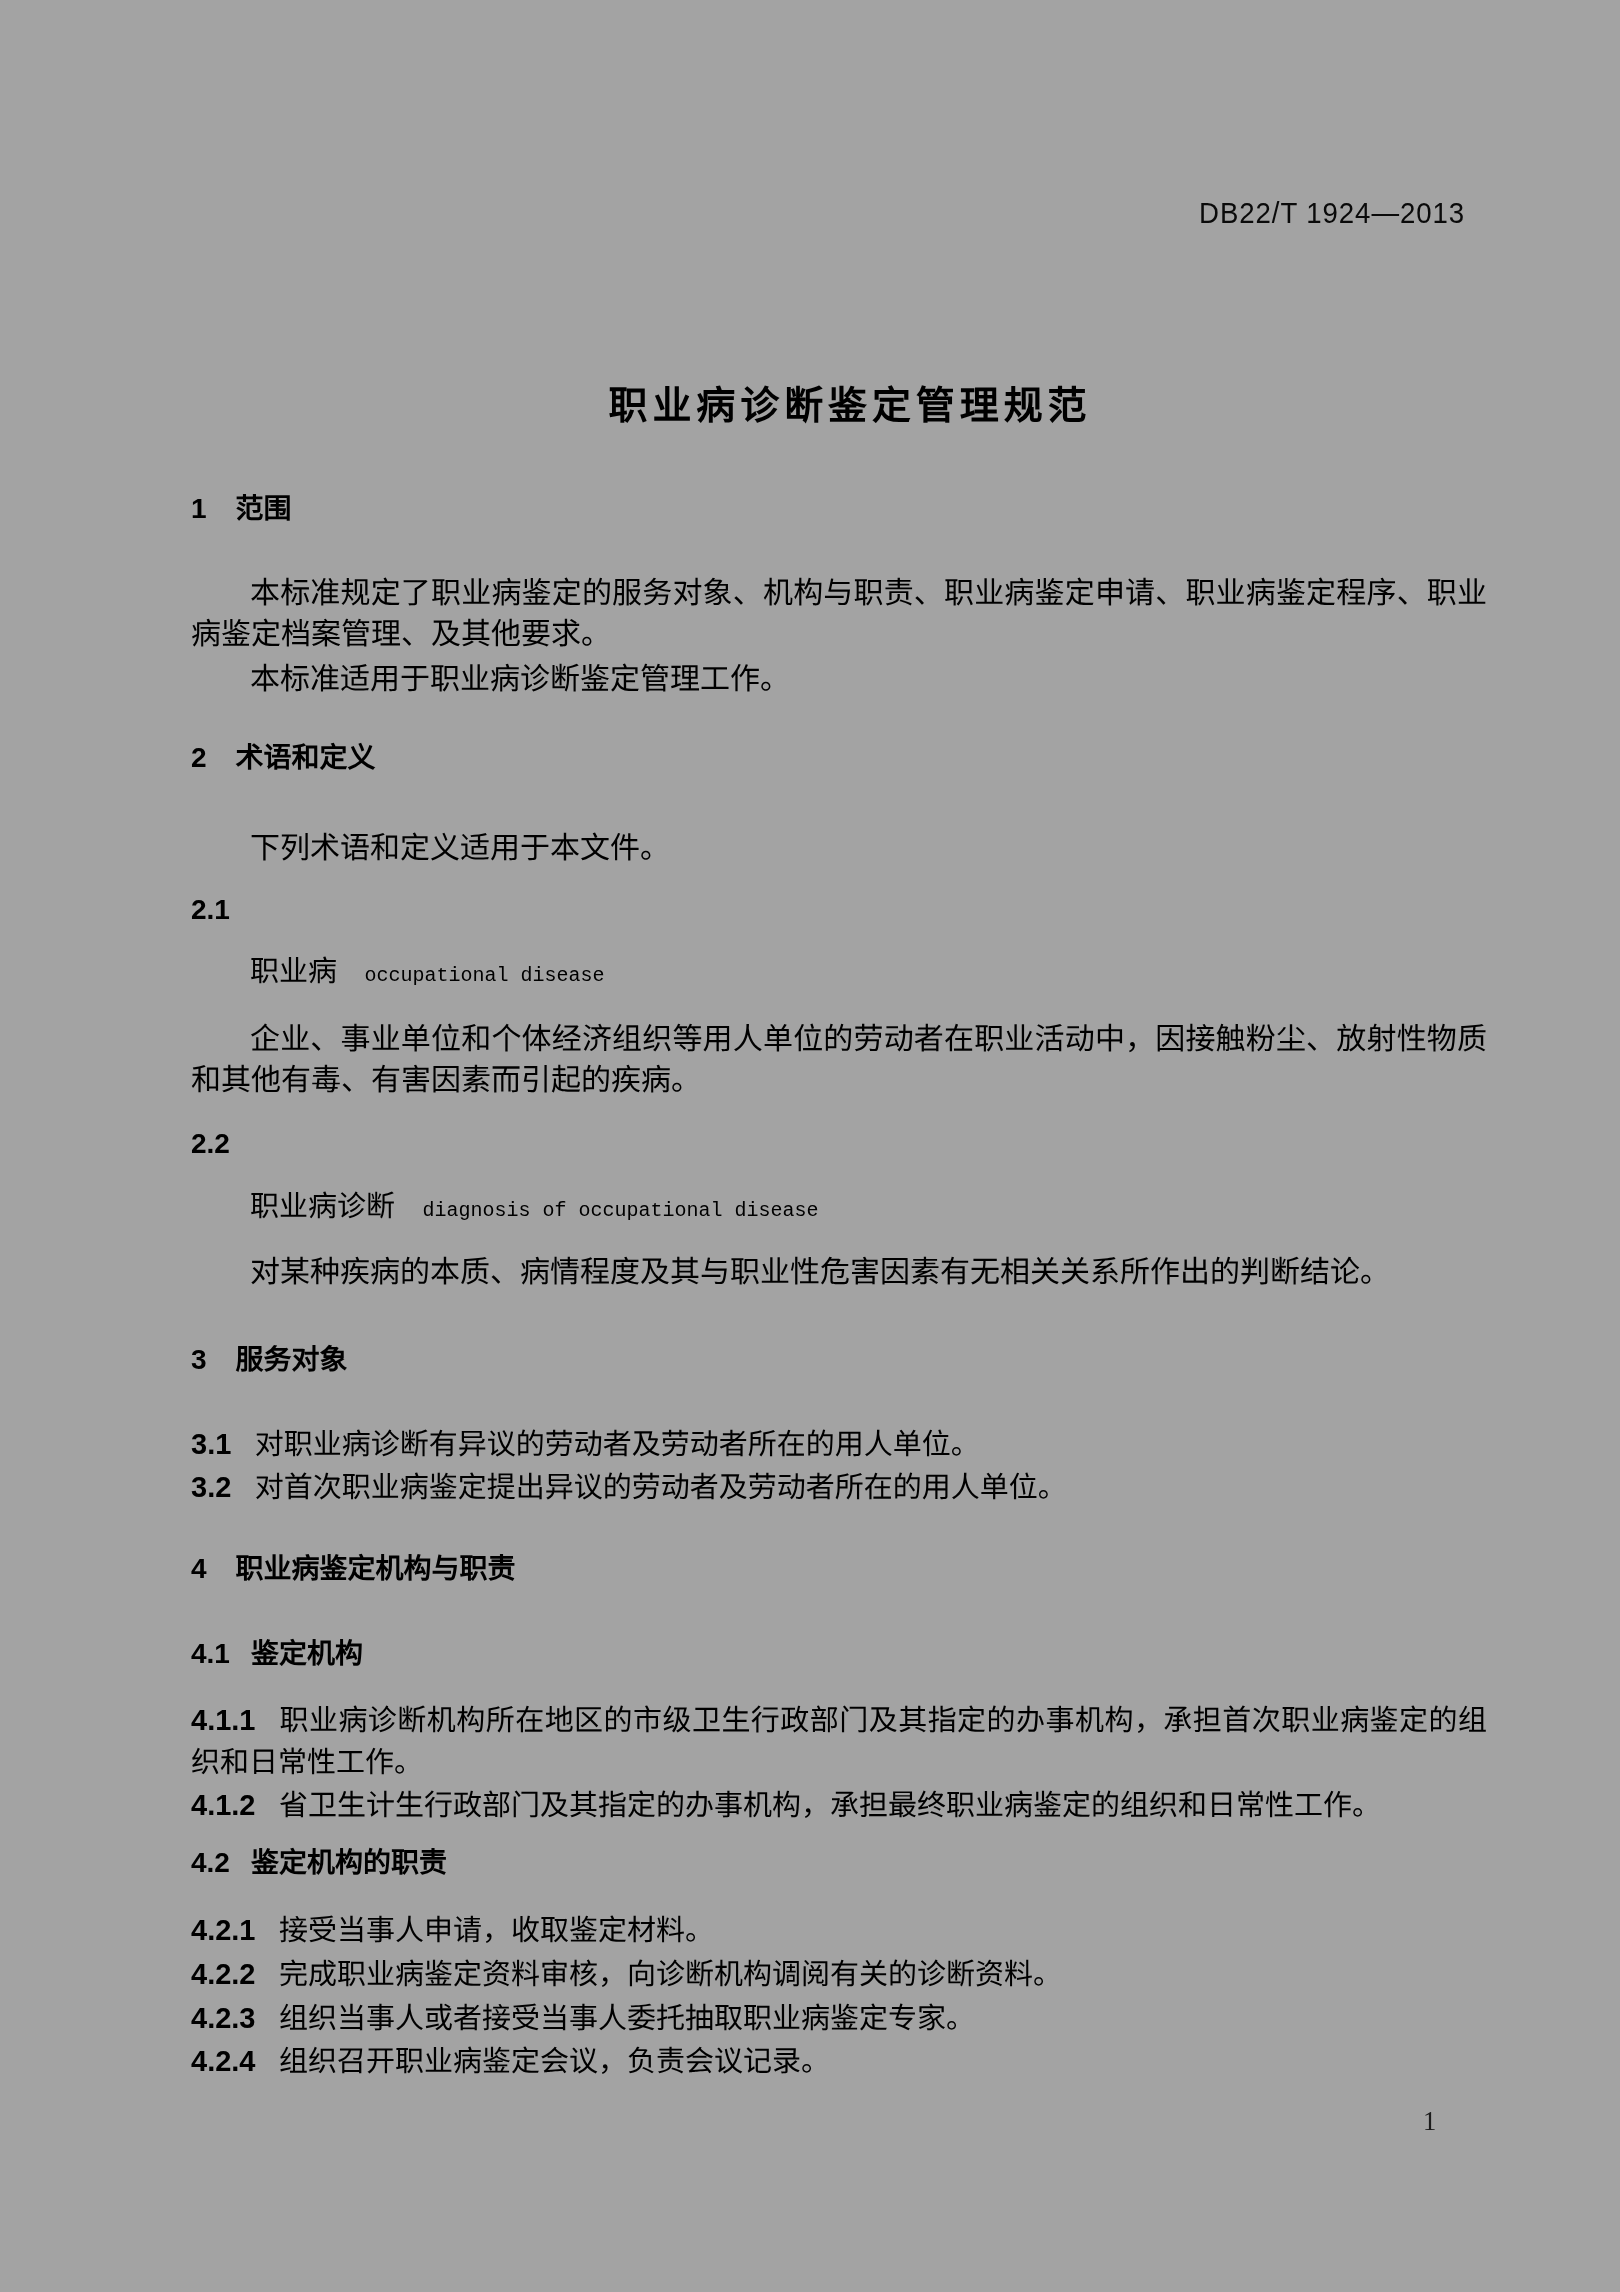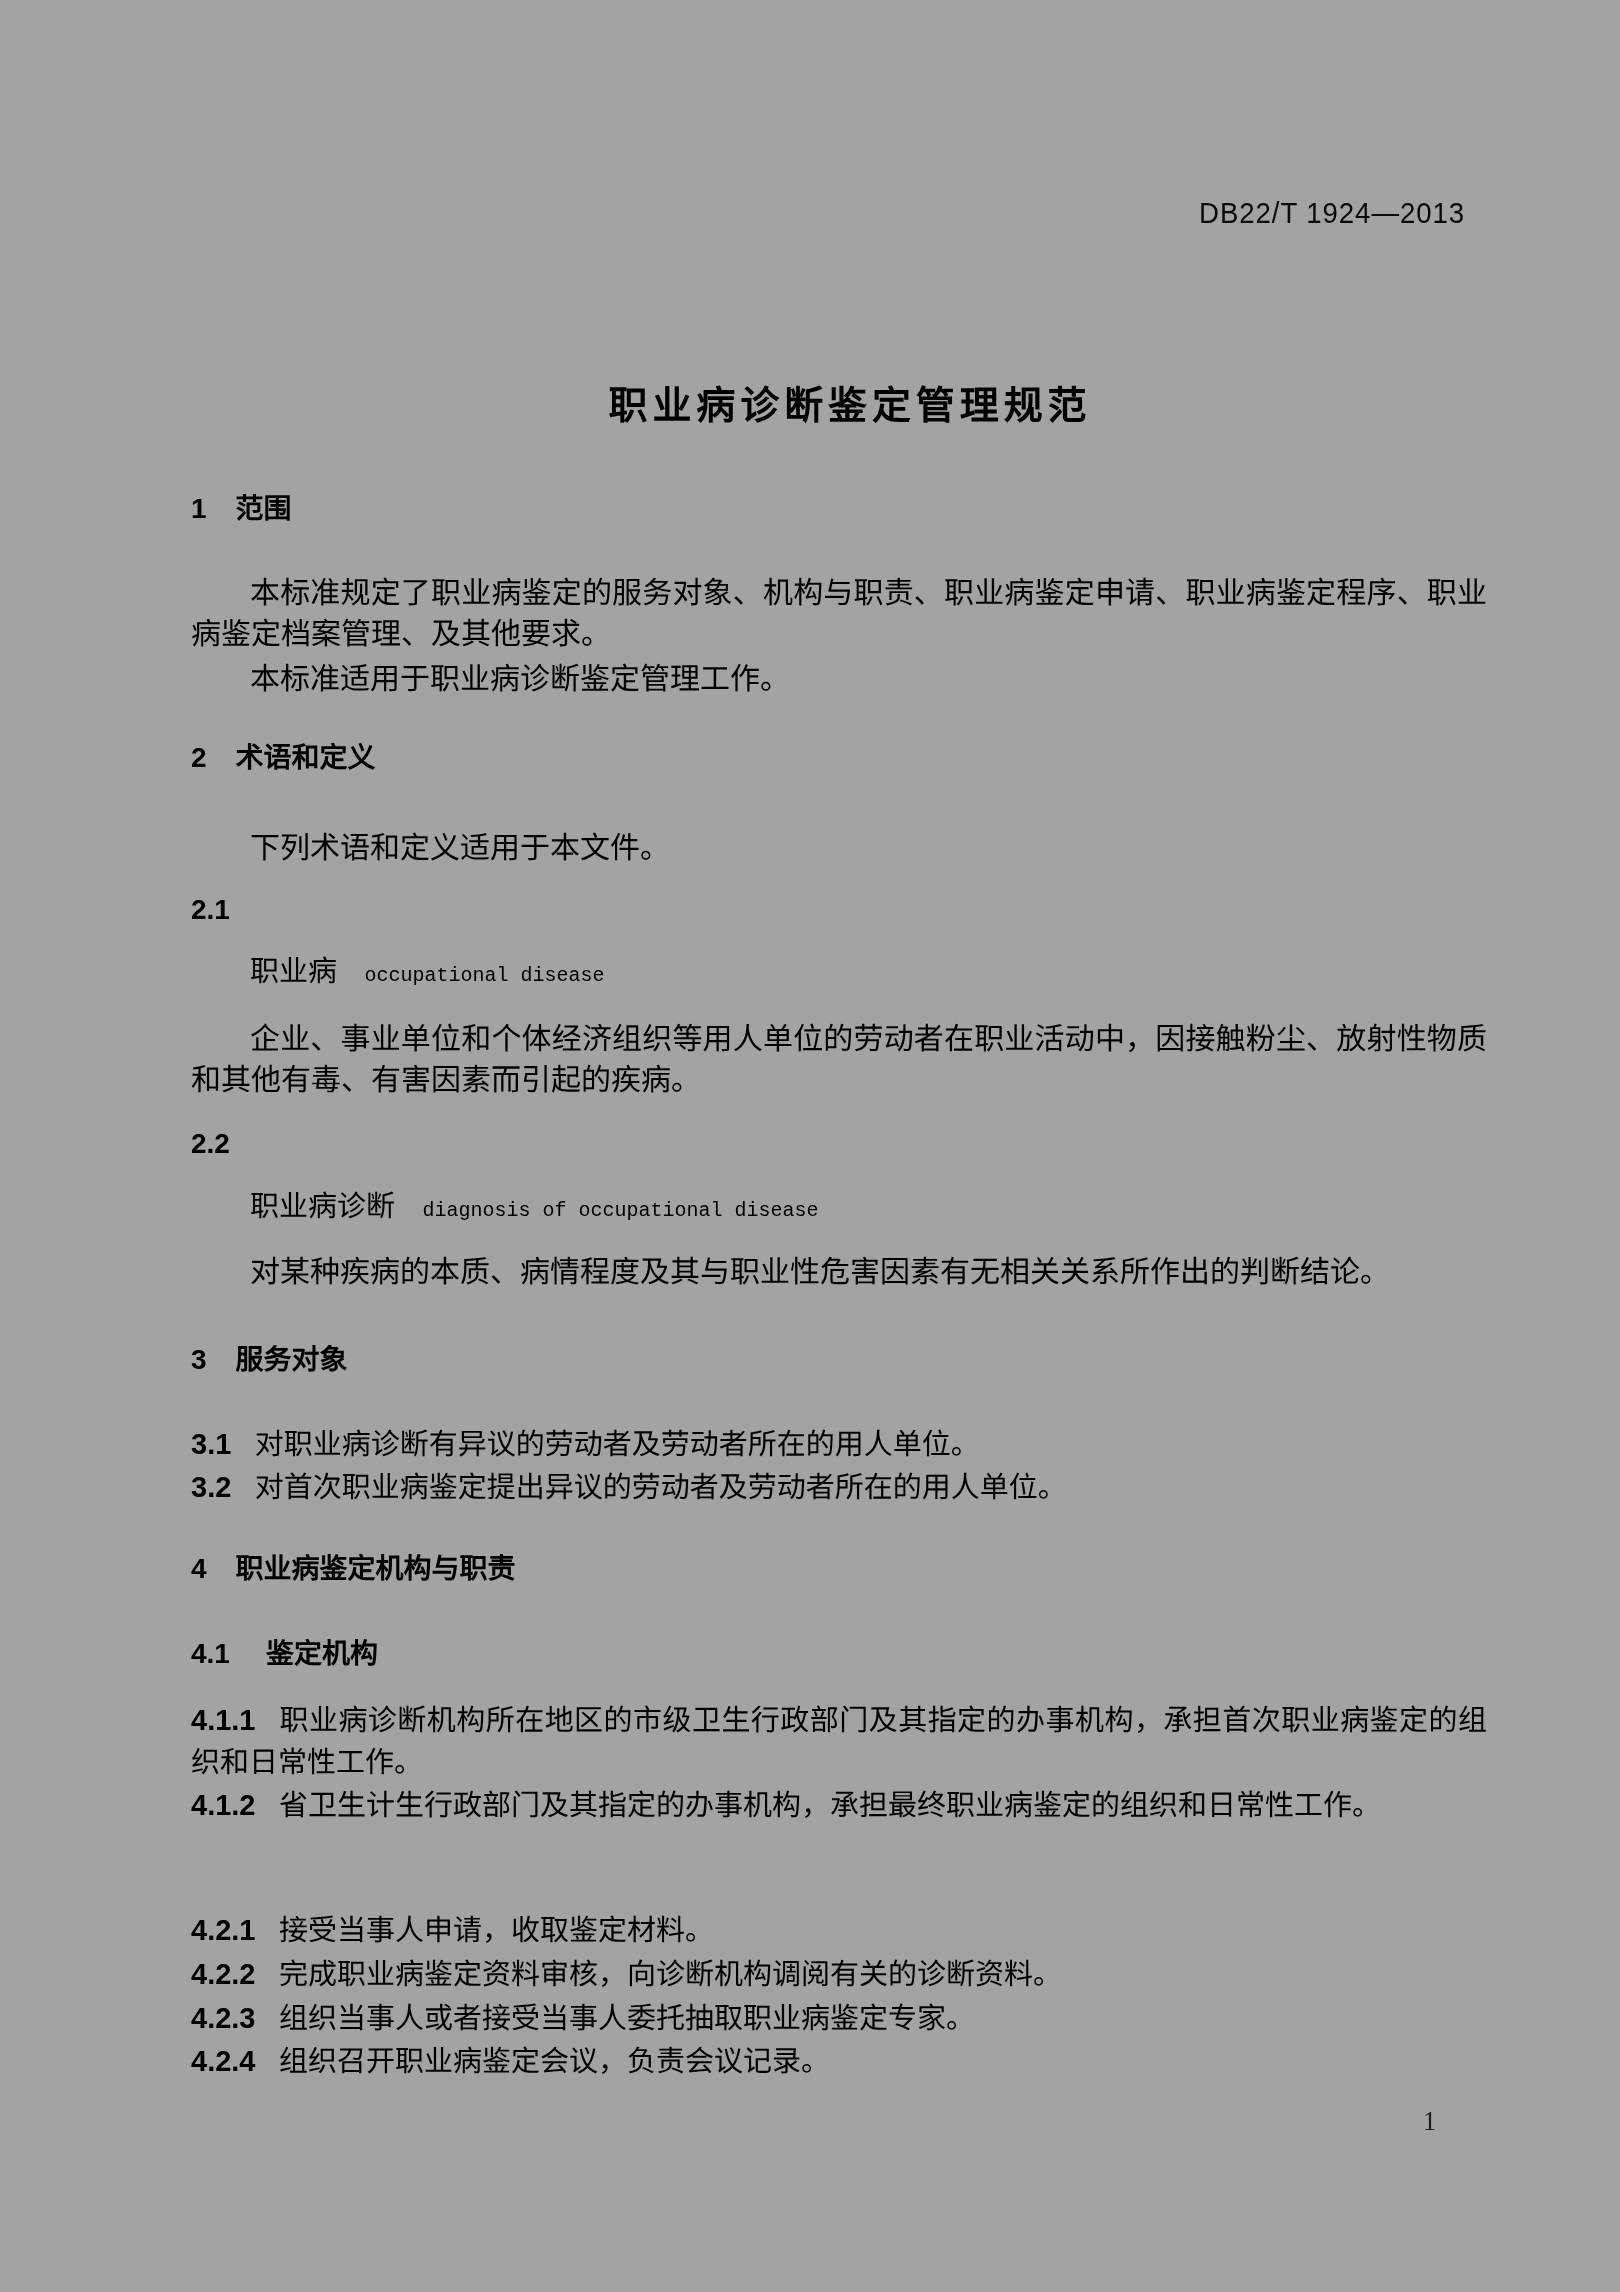--- a/index.html
+++ b/index.html
@@ -29,21 +29,21 @@
     margin:12px;
   }
   
   .heading{
     left:191px; width:1296px;
     font-family:"Liberation Sans","DejaVu Sans",sans-serif;
     font-weight:bold; font-size:28px; line-height:31px;
     white-space:nowrap;
   }
   .heading .hnum{display:inline-block; margin-right:29px;}
-  .heading.sub .hnum{margin-right:36px;}
+  .heading.sub .hnum{margin-right:21px;}
   
   .para{
     left:191px; width:1296px;
     font-size:30px; line-height:41px;
     text-align:justify; margin:0;
   }
   .indent{text-indent:59px;}
   
   .clause{
     left:191px; width:1296px;
@@ -126,20 +126,23 @@
   <div class="abs heading sub" style="top:1638px">
     <span class="hnum">4.1</span><span>鉴定机构</span>
   </div>
   <p class="abs clause" style="top:1699px">
     <span class="cnum">4.1.1</span><span>职业病诊断机构所在地区的市级卫生行政部门及其指定的办事机构，承担首次职业病鉴定的组织和日常性工作。</span>
   </p>
   <p class="abs clause" style="top:1784px">
     <span class="cnum">4.1.2</span><span>省卫生计生行政部门及其指定的办事机构，承担最终职业病鉴定的组织和日常性工作。</span>
   </p>
 
+  <div class="abs heading sub" style="top:1847px">
+    <span class="hnum">4.2</span><span>鉴定机构的职责</span>
+  </div>
   <p class="abs clause" style="top:1909px">
     <span class="cnum">4.2.1</span><span>接受当事人申请，收取鉴定材料。</span>
   </p>
   <p class="abs clause" style="top:1953px">
     <span class="cnum">4.2.2</span><span>完成职业病鉴定资料审核，向诊断机构调阅有关的诊断资料。</span>
   </p>
   <p class="abs clause" style="top:1997px">
     <span class="cnum">4.2.3</span><span>组织当事人或者接受当事人委托抽取职业病鉴定专家。</span>
   </p>
   <p class="abs clause" style="top:2040px">

